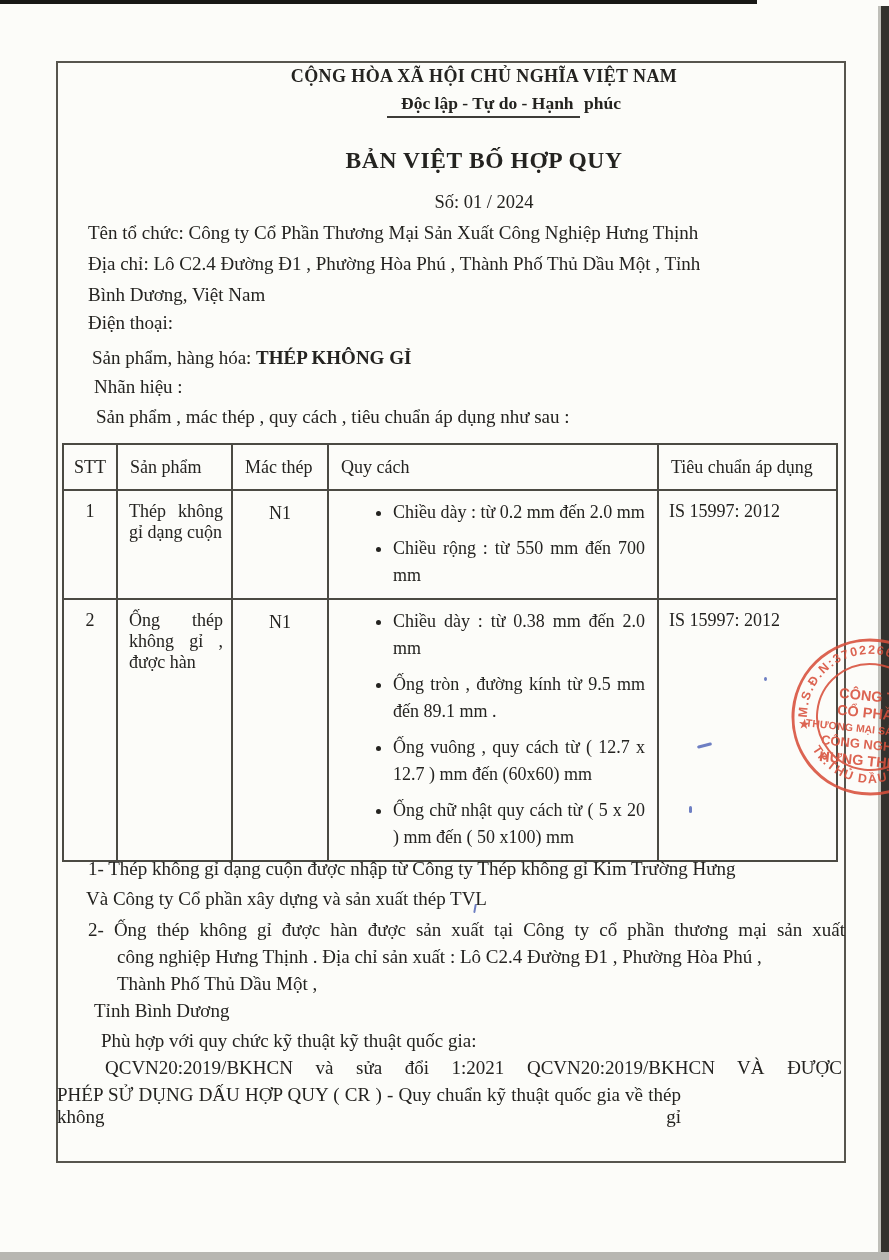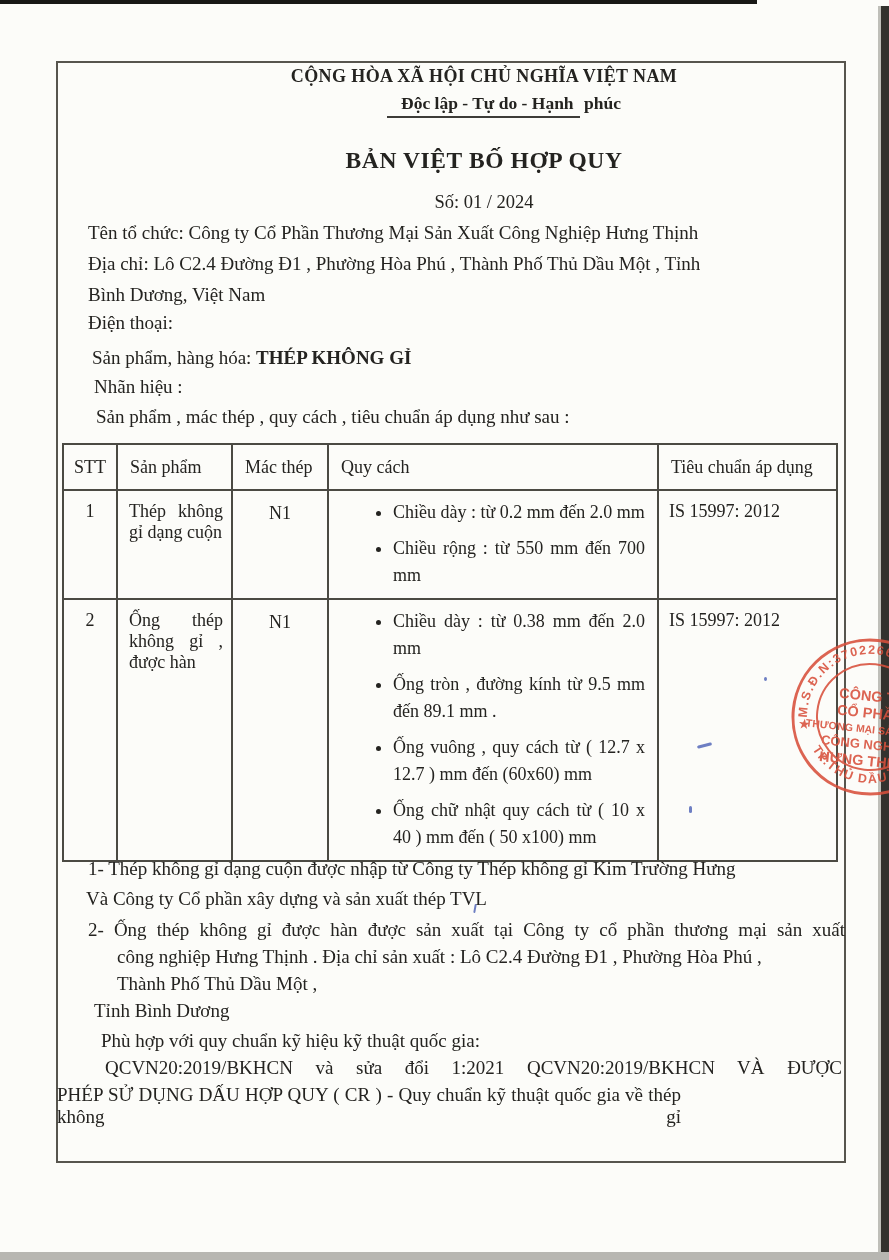--- a/index.html
+++ b/index.html
@@ -106,35 +106,35 @@
     </tr>
     <tr style="height:230px;">
       <td class="cell-stt">2</td>
       <td class="cell-sp">Ống thép không gỉ , được hàn</td>
       <td class="cell-mac">N1</td>
       <td class="cell-qc">
         <ul class="qc">
           <li>Chiều dày : từ 0.38 mm đến 2.0 mm</li>
           <li>Ống tròn , đường kính từ 9.5 mm đến 89.1 mm .</li>
           <li>Ống vuông , quy cách từ ( 12.7 x 12.7 ) mm đến (60x60) mm</li>
-          <li>Ống chữ nhật quy cách từ ( 10 x 40 ) mm đến ( 50 x100) mm</li>
+          <li>Ống chữ nhật quy cách từ ( 5 x 20 ) mm đến ( 50 x100) mm</li>
         </ul>
       </td>
       <td class="cell-tc">IS 15997: 2012</td>
     </tr>
   </tbody>
 </table>
 
 <div class="tline" style="left:88px;top:858px;">1-  Thép không gỉ dạng cuộn được nhập từ Công ty Thép không gỉ Kim Trường Hưng</div>
 <div class="tline" style="left:86px;top:888px;">Và Công ty Cổ phần xây dựng và sản xuất thép TVL</div>
 <div class="tline justify-last" style="left:88px;top:919px;width:757px;">2-  Ống thép không gỉ được hàn được sản xuất tại Công ty cổ phần thương mại sản xuất</div>
 <div class="tline" style="left:117px;top:946px;">công nghiệp Hưng Thịnh . Địa chỉ sản xuất : Lô C2.4 Đường Đ1 , Phường Hòa Phú ,</div>
 <div class="tline" style="left:117px;top:973px;">Thành Phố Thủ Dầu Một ,</div>
 <div class="tline" style="left:94px;top:1000px;">Tỉnh Bình Dương</div>
-<div class="tline" style="left:101px;top:1030px;">Phù hợp với quy chuẩn kỹ hiệu kỹ thuật quốc gia:</div>
+<div class="tline" style="left:101px;top:1030px;">Phù hợp với quy chức kỹ thuật kỹ thuật quốc gia:</div>
 <div class="tline justify-last" style="left:105px;top:1057px;width:737px;">QCVN20:2019/BKHCN  và  sửa  đổi  1:2021  QCVN20:2019/BKHCN  VÀ  ĐƯỢC</div>
 <div class="tline justify-last" style="left:57px;top:1084px;width:624px;">PHÉP SỬ DỤNG DẤU HỢP QUY ( CR ) -  Quy chuẩn kỹ thuật quốc gia về thép không gỉ</div>
 
 <svg class="stamp" viewBox="0 0 230 220">
   <g opacity="0.88" transform="rotate(6 100 105)">
     <circle cx="100" cy="105" r="77" fill="none" stroke="#d8503c" stroke-width="3"></circle>
     <circle cx="100" cy="105" r="53" fill="none" stroke="#d8503c" stroke-width="2"></circle>
     <defs>
       <path id="arcTop" d="M 39.1 121.3 A 63 63 0 1 1 160.8 121.3" fill="none"></path>
       <path id="arcBot" d="M 40.2 132.9 A 66 66 0 0 0 159.8 132.9" fill="none"></path>

